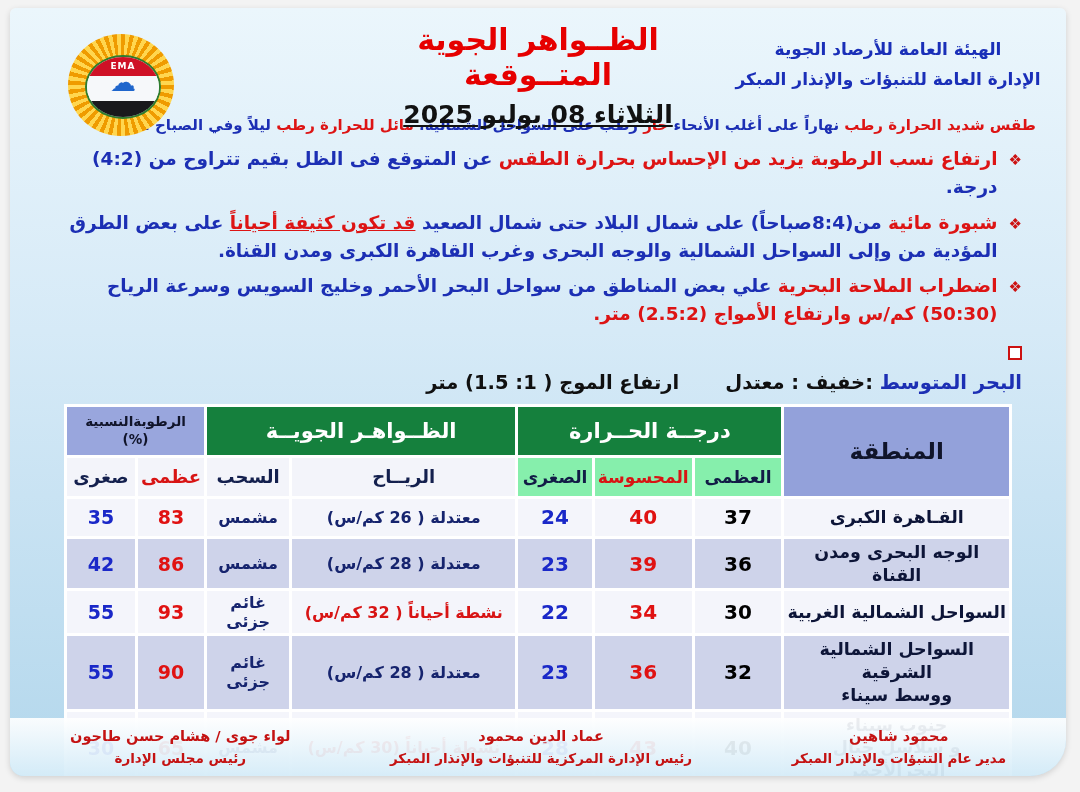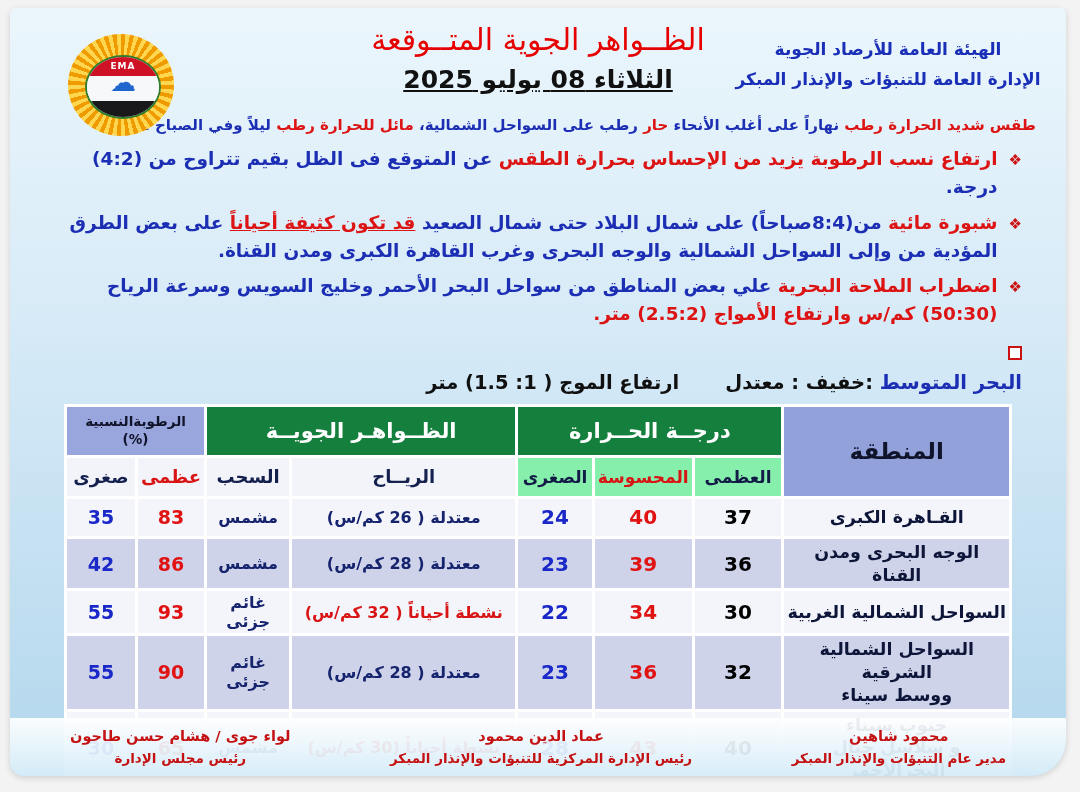--- a/index.html
+++ b/index.html
@@ -11,21 +11,21 @@
     position:absolute;top:8px;left:10px;right:14px;bottom:16px;
     border-radius:6px 6px 36px 14px;
     background:linear-gradient(180deg,#ebf6fc 0%,#d6eaf7 42%,#b3d7ec 100%);
     direction:rtl;overflow:hidden;box-shadow:0 2px 6px rgba(0,0,0,.15);
   }
   
   .header{position:relative;height:104px;}
   .org{position:absolute;top:27px;right:18px;width:320px;text-align:center;
        color:#1a2fb8;font-weight:bold;font-size:17px;line-height:1.75;}
   .title-block{position:absolute;top:14px;right:330px;left:330px;text-align:center;}
-  .main-title{color:#e60000;font-size:30px;font-weight:normal;}
+  .main-title{color:#e60000;font-size:30px;font-weight:bold;}
   .date{font-size:25px;font-weight:bold;color:#111;text-decoration:underline;margin-top:8px;}
   
   .logo{position:absolute;top:26px;left:58px;width:106px;height:102px;}
   .sun{width:106px;height:102px;border-radius:50%;
        background:
          radial-gradient(circle at 50% 50%, #ffd44d 0 38%, rgba(255,212,77,0) 39%),
          repeating-conic-gradient(#ef9b00 0deg 5deg,#ffd64f 5deg 10deg);}
   .emblem{position:absolute;top:21px;left:17px;width:72px;height:60px;border-radius:50%;
           overflow:hidden;border:2px solid #2f7d2f;background:#fff;}
   .stripe-red{height:32%;background:#cf1126;color:#fff;font-size:9px;font-weight:bold;

